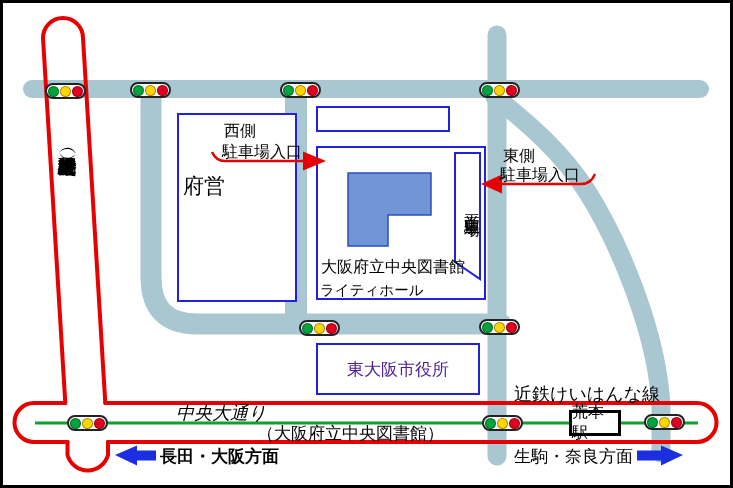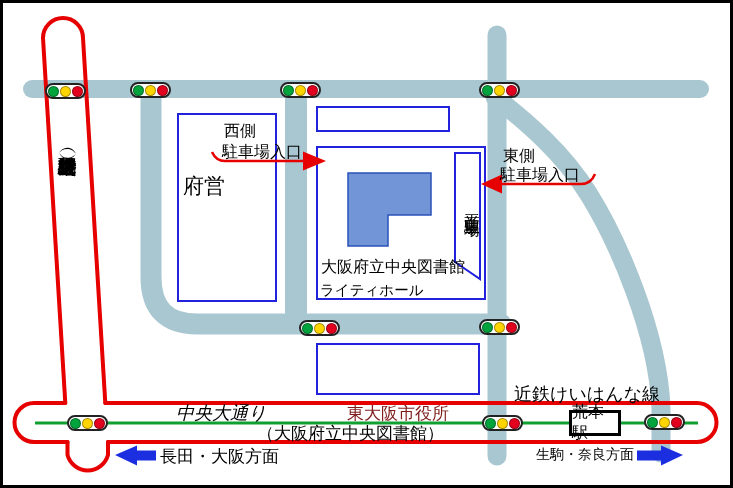--- a/index.html
+++ b/index.html
@@ -11,21 +11,21 @@
   svg.layer{position:absolute;left:0;top:0;z-index:1;}
   svg.layer.top{z-index:20;}
   .box{position:absolute;background:#fff;border:2px solid #2222dd;box-sizing:border-box;z-index:10;}
   .lbl{position:absolute;color:#000;line-height:1.1;white-space:nowrap;z-index:30;}
   .vtext{writing-mode:vertical-rl;text-orientation:mixed;white-space:nowrap;}
   .station{
     position:absolute;left:566px;top:407px;width:52px;height:26px;
     background:#fff;border:3px solid #000;box-sizing:border-box;z-index:35;
     display:flex;align-items:center;justify-content:center;font-size:16px;color:#000;
   }
-  .cityhall-inner{width:100%;height:100%;display:flex;align-items:center;justify-content:center;font-size:17px;color:#7f1d1d;margin-top:44px;}
+  .cityhall-inner{width:100%;height:100%;display:flex;align-items:center;justify-content:center;font-size:17px;color:#4c1d95;}
   .signal{
     position:absolute;width:41px;height:16px;background:#fff;border:2px solid #222;
     border-radius:9px;box-sizing:border-box;z-index:40;
     display:flex;align-items:center;justify-content:space-between;padding:0 1px;
   }
   .signal i{display:block;width:11px;height:11px;border-radius:50%;border:1px solid rgba(0,0,0,.35);box-sizing:border-box;}
   .signal .g{background:#00a33c;}
   .signal .y{background:#ffd500;}
   .signal .r{background:#e3001e;}
 </style>
@@ -45,21 +45,21 @@
     <g stroke="#e60000" stroke-width="4" fill="none" stroke-linecap="round">
       <path d="M 62.3 400 L 40 35 A 20 20 0 0 1 80 35 L 102.3 400"></path>
       <path d="M 64.5 439 V 452 A 21 21 0 0 0 105 452 V 439"></path>
       <path d="M 62.3 400 H 31 A 19.5 19.5 0 0 0 31 439 H 64.5"></path>
       <path d="M 102.3 400 H 694 A 19.5 19.5 0 0 1 694 439 H 105"></path>
     </g>
     <path d="M 32 420 H 695" stroke="#10a030" stroke-width="3" fill="none"></path>
   </svg>
 
   <div class="box" style="left:313px;top:103px;width:134px;height:26px;"></div>
-  <div class="box" style="left:174px;top:110px;width:100px;height:189px;">
+  <div class="box" style="left:174px;top:110px;width:120px;height:189px;">
     <div class="lbl" style="left:4px;top:60px;font-size:21px;">府営</div>
   </div>
   <div class="box" style="left:313px;top:143px;width:170px;height:154px;"></div>
   <div class="box" style="left:313px;top:340px;width:164px;height:52px;">
     <div class="cityhall-inner">東大阪市役所</div>
   </div>
 
   <svg class="layer top" width="727" height="482" viewBox="0 0 727 482">
     <path d="M 345 170 H 428 V 212 H 385 V 243 H 345 Z" fill="#7295d8" stroke="#2a52b8" stroke-width="1.5"></path>
     <path d="M 452 150 H 477 V 276 L 452 259 Z" fill="#fff" stroke="#2222dd" stroke-width="2"></path>
@@ -83,22 +83,22 @@
   <div class="lbl" style="left:221px;top:119px;font-size:16px;">西側</div>
   <div class="lbl" style="left:219px;top:140px;font-size:16px;">駐車場入口</div>
   <div class="lbl" style="left:500px;top:144px;font-size:16px;">東側</div>
   <div class="lbl" style="left:497px;top:163px;font-size:16px;">駐車場入口</div>
   <div class="lbl" style="left:318px;top:255px;font-size:16px;">大阪府立中央図書館</div>
   <div class="lbl" style="left:317px;top:280px;font-size:14.5px;">ライティホール</div>
   <div class="lbl vtext" style="left:452px;top:154px;width:25px;height:100px;font-size:15.5px;letter-spacing:2px;text-align:left;display:flex;justify-content:center;">平面駐車場</div>
   <div class="lbl" style="left:173px;top:400px;font-size:18px;font-style:italic;">中央大通り</div>
   <div class="lbl" style="left:254px;top:421px;font-size:17px;">（大阪府立中央図書館）</div>
   <div class="lbl" style="left:511px;top:381px;font-size:18px;">近鉄けいはんな線</div>
-  <div class="lbl" style="left:157px;top:444px;font-size:17px;">長田・大阪方面</div>
-  <div class="lbl" style="left:533px;top:444px;font-size:14px;">生駒・奈良方面</div>
+  <div class="lbl" style="left:157px;top:444px;font-size:17px;font-weight:bold;">長田・大阪方面</div>
+  <div class="lbl" style="left:511px;top:444px;font-size:17px;">生駒・奈良方面</div>
 
   <div class="signal" style="left:42px;top:80px;">
       <i class="g"></i>
       <i class="y"></i>
       <i class="r"></i>
     </div>
   <div class="signal" style="left:127px;top:79px;">
       <i class="g"></i>
       <i class="y"></i>
       <i class="r"></i>

